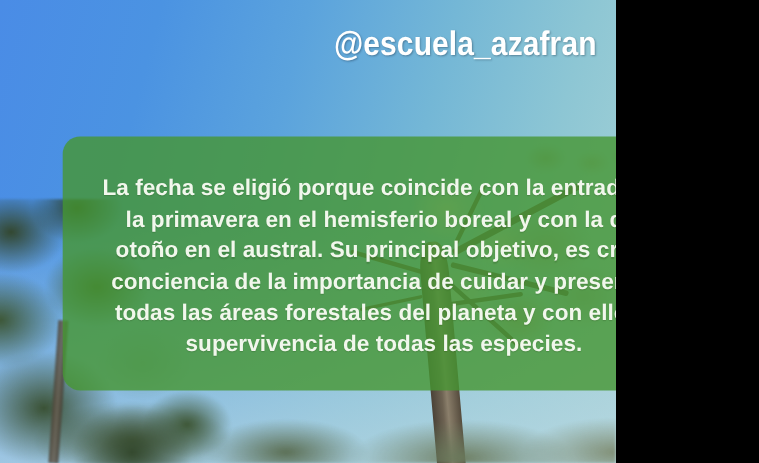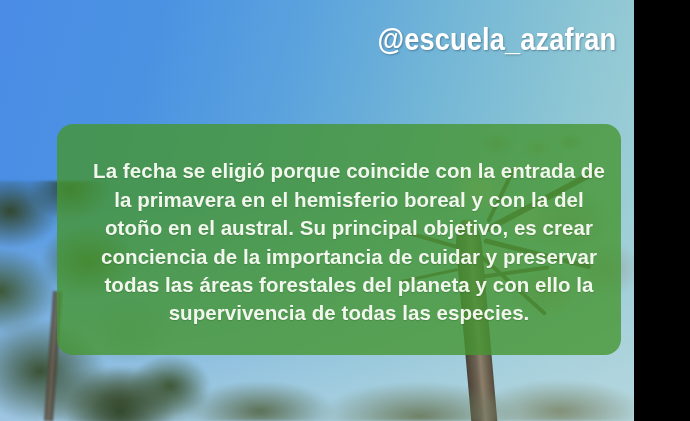--- a/index.html
+++ b/index.html
@@ -2,21 +2,21 @@
 <html><head>
 <meta charset="utf-8">
 <style>
   html, body {
     margin: 0;
     padding: 0;
     background: #000;
   }
   #canvas {
     position: relative;
-    width: 634px;
+    width: 560px;
     height: 421px;
     overflow: hidden;
     font-family: "Liberation Sans", sans-serif;
   }
 
   
   .bg-sky {
     position: absolute;
     inset: 0;
     background:

